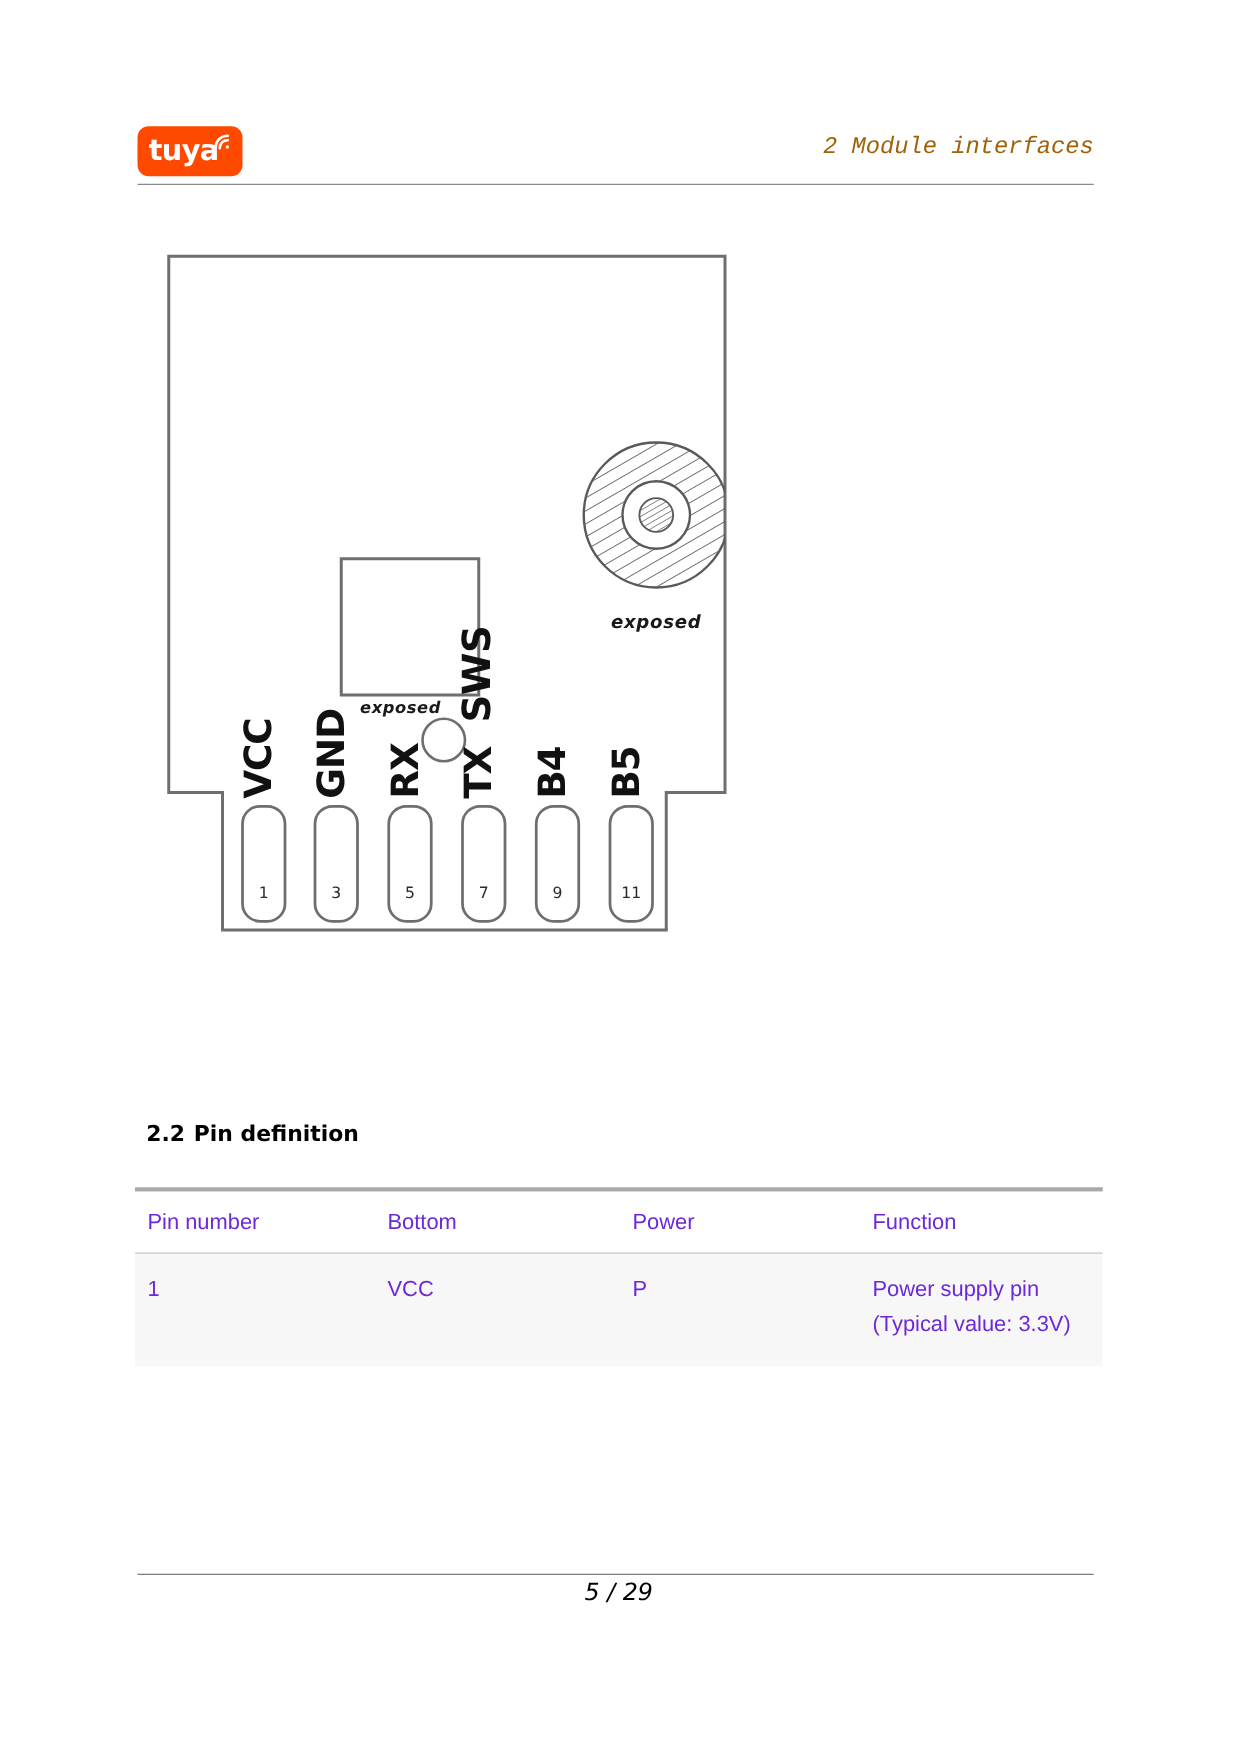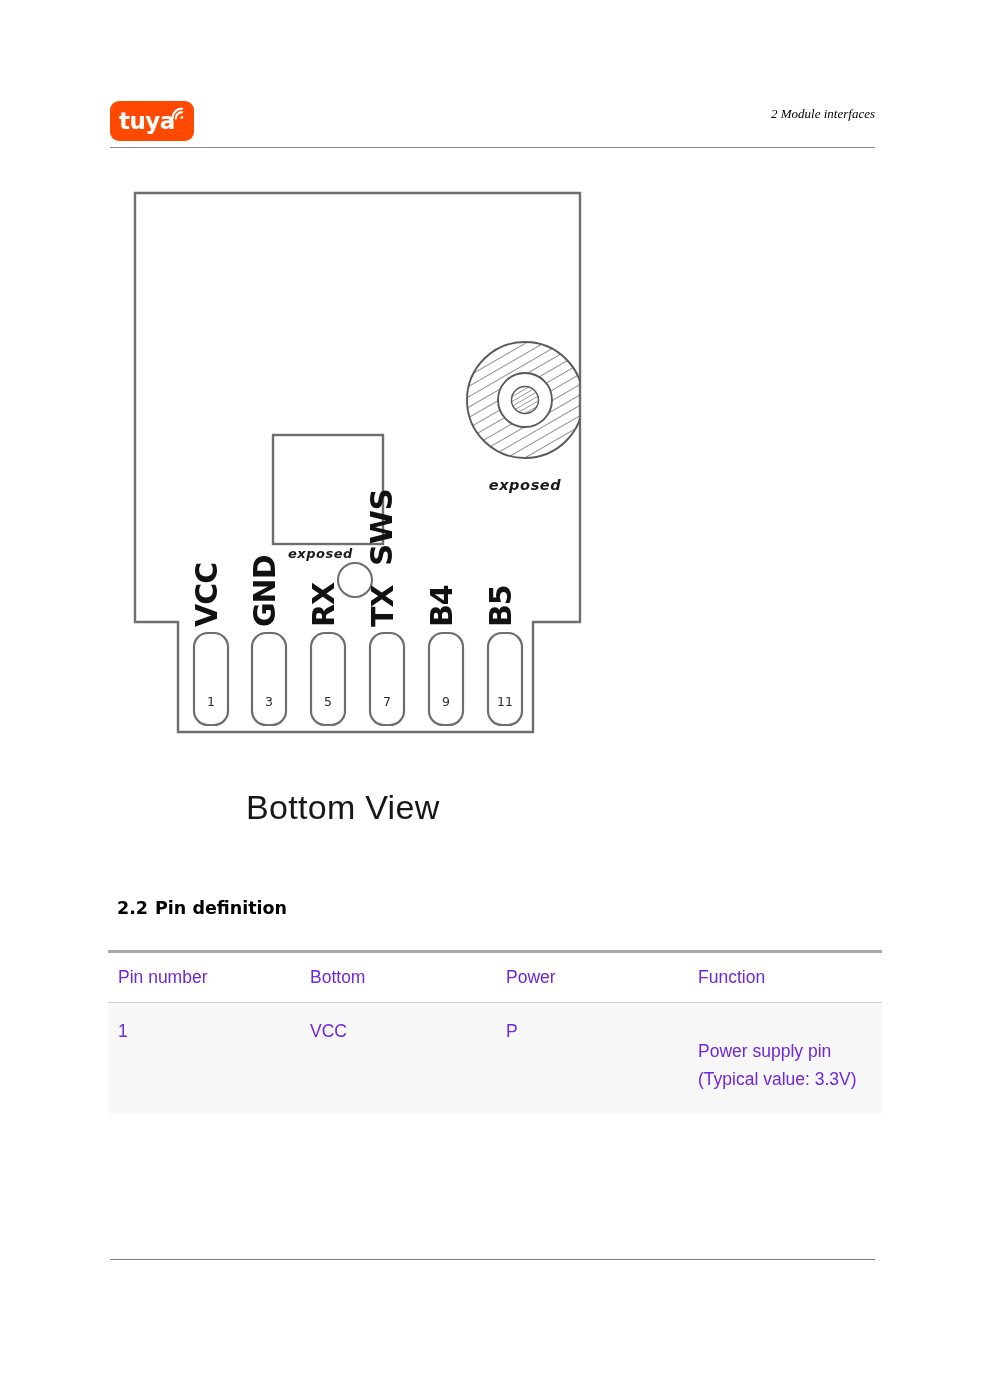--- a/index.html
+++ b/index.html
@@ -59,40 +59,40 @@
     position: absolute;
     right: 9px;
     top: 5px;
     width: 16px;
     height: 16px;
   }
   .header-title {
     position: absolute;
     right: 0;
     top: 8px;
-    font-family: Liberation Serif, serif;
-    font-size: 13px;
+    font-family: Liberation Mono, monospace;
+    font-size: 19px;
     font-style: italic;
-    color: #000000;
+    color: #a16207;
     white-space: nowrap;
   }
   .header-rule {
     position: absolute;
     left: 110px;
     top: 147px;
     width: 765px;
     height: 1px;
     background: #8a8a8a;
   }
 
   
   .figure-area {
     position: absolute;
     left: 0px;
-    top: 168px;
+    top: 180px;
     width: 990px;
     height: 690px;
   }
   .figure-svg { display: block; }
   .figure-caption {
     position: absolute;
     left: 246px;
     top: 620px;
     font-family: "Liberation Sans", sans-serif;
     font-size: 34px;
@@ -144,21 +144,21 @@
   }
   .pin-table tbody td {
     background: #f7f7f7;
     padding: 14px 12px 20px 10px;
     line-height: 28px;
   }
   .col-pin   { width: 192px; }
   .col-sym   { width: 196px; }
   .col-type  { width: 192px; }
   .col-func  { width: 194px; }
-  .func-cell { max-width: 165px; margin-top: 20px; }
+  .func-cell { max-width: 165px; }
 
   
   .footer-rule {
     position: absolute;
     left: 110px;
     top: 1259px;
     width: 765px;
     height: 1px;
     background: #7d7d7d;
   }
@@ -258,21 +258,20 @@
         <text x="452" y="459" transform="rotate(-90 452 459)" font-family="DejaVu Sans, sans-serif" font-size="30" font-weight="700" letter-spacing="-1" fill="#111111">B4</text>
       </g>
 
       <g>
         <rect x="488" y="465" width="34" height="92" rx="14" ry="14" fill="#ffffff" stroke="#6e6e6e" stroke-width="2.2"></rect>
         <text x="505" y="538" text-anchor="middle" font-family="DejaVu Sans, sans-serif" font-size="12.5" fill="#2a2a2a">11</text>
         <text x="511" y="459" transform="rotate(-90 511 459)" font-family="DejaVu Sans, sans-serif" font-size="30" font-weight="700" letter-spacing="-1" fill="#111111">B5</text>
       </g>
     </svg>
 
-    <div class="figure-caption">Bottom View</div>
   </div>
 
   <div class="section-heading">
     <span class="sec-num">2.2</span><span>Pin definition</span>
   </div>
 
   <table class="pin-table">
     <colgroup>
       <col class="col-pin">
         <col class="col-sym">
@@ -296,14 +295,15 @@
         <td>VCC</td>
         <td>P</td>
         <td>
           <div class="func-cell">Power supply pin (Typical value: 3.3V)</div>
         </td>
       </tr>
     </tbody>
   </table>
 
   <div class="footer-rule"></div>
+  <div class="footer-page">5 / 29</div>
 
 </div>
 
 </body></html>

